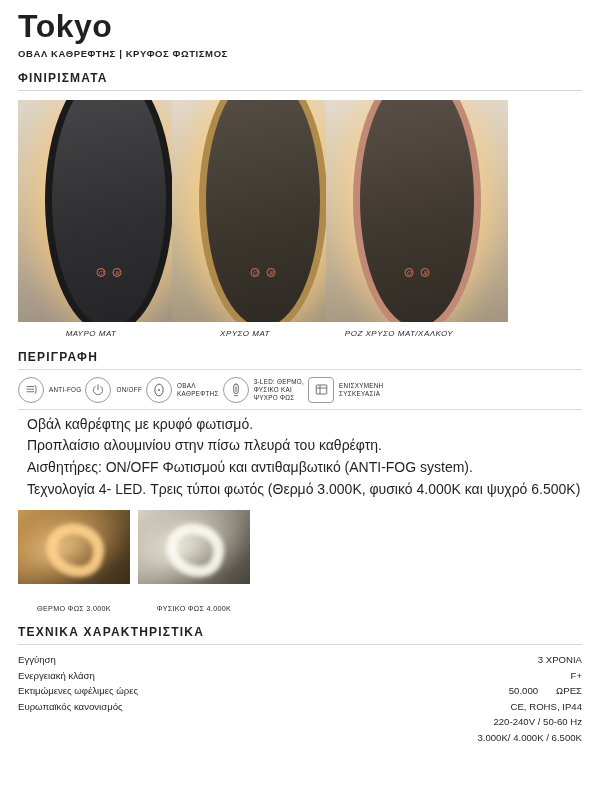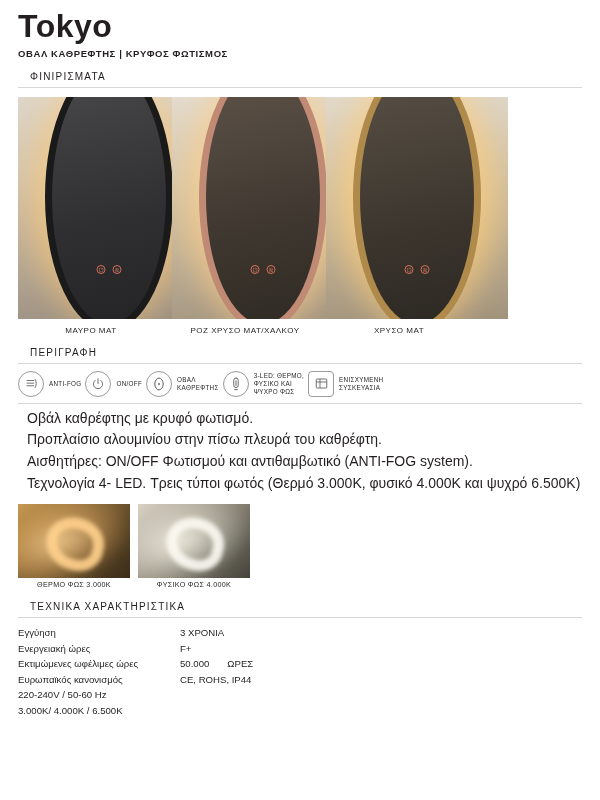--- a/index.html
+++ b/index.html
@@ -21,34 +21,34 @@
     line-height: 1.05;
   }
   .subtitle {
     font-size: 9.5px;
     font-weight: bold;
     letter-spacing: 0.6px;
     margin: 4px 0 0 0;
   }
 
   .section-head {
-    font-size: 10px;
-    font-weight: normal;
+    font-size: 12px;
+    font-weight: bold;
     letter-spacing: 1.2px;
-    margin: 12px 0 5px 12px;
+    margin: 12px 0 5px 0;
   }
   .rule { height: 1px; background: #d7d7d7; width: 100%; }
 
   
   .finishes {
     display: flex;
     gap: 8px;
     margin-top: 9px;
   }
-  .finish { width: 146px; }
+  .finish { width: 146px; font-style: italic; }
   .finish-img {
     position: relative;
     width: 182px; height: 222px;
     overflow: hidden;
   }
   .finish-caption {
     font-size: 8px;
     letter-spacing: 0.5px;
     text-align: center;
     margin-top: 7px;
@@ -171,21 +171,21 @@
   .temp { width: 112px; }
   .temp-img {
     width: 112px; height: 74px;
     position: relative;
     overflow: hidden;
   }
   .temp-caption {
     font-size: 7.2px;
     letter-spacing: 0.3px;
     text-align: center;
-    margin-top: 2px;
+    margin-top: 20px;
   }
   .t-warm { background: linear-gradient(135deg, #c89a52 0%, #8a6a3a 38%, #5a4526 70%, #3a2c18 100%); }
   .t-natural { background: linear-gradient(135deg, #d9d3c6 0%, #a39c8c 38%, #6e6a5e 70%, #45423a 100%); }
   .t-cool { background: linear-gradient(135deg, #cdd9e2 0%, #93a5b3 38%, #5c6b77 70%, #374249 100%); }
   .swoosh {
     position: absolute;
     width: 132px; height: 86px;
     left: -10px; top: -6px;
     border-radius: 50% 40% 55% 45%;
     transform: rotate(-18deg);
@@ -210,21 +210,21 @@
   .curl.cool { border-color: rgba(222,240,255,0.92); }
 
   
   .specs {
     margin-top: 7px;
     font-size: 9.6px;
     line-height: 1.62;
   }
   .spec-row { display: flex; }
   .spec-key { width: 162px; flex: 0 0 162px; }
-  .spec-val { flex: 1 1 auto; }
+  .spec-val { flex: 1 1 auto; text-align: right; }
   .spec-val .gap { display: inline-block; width: 18px; }
 </style>
 </head>
 <body>
 
 <div class="page">
 
   <h1 class="title">Tokyo</h1>
   <div class="subtitle">ΟΒΑΛ ΚΑΘΡΕΦΤΗΣ | ΚΡΥΦΟΣ ΦΩΤΙΣΜΟΣ</div>
 
@@ -241,42 +241,42 @@
         <div class="sensors">
           <div class="sensor">⏻</div>
           <div class="sensor">≋</div>
         </div>
       </div>
       <div class="finish-caption">ΜΑΥΡΟ ΜΑΤ</div>
     </div>
 
     <div class="finish">
       <div class="finish-img">
+        <div class="scene gold"></div>
+        <div class="glow gold"></div>
+        <div class="mirror gold"></div>
+        <div class="sensors">
+          <div class="sensor">⏻</div>
+          <div class="sensor">≋</div>
+        </div>
+      </div>
+      <div class="finish-caption">ΧΡΥΣΟ ΜΑΤ</div>
+    </div>
+
+    <div class="finish">
+      <div class="finish-img">
         <div class="scene rose"></div>
         <div class="glow rose"></div>
         <div class="mirror rose"></div>
         <div class="sensors">
           <div class="sensor">⏻</div>
           <div class="sensor">≋</div>
         </div>
       </div>
       <div class="finish-caption">ΡΟΖ ΧΡΥΣΟ ΜΑΤ/ΧΑΛΚΟΥ</div>
-    </div>
-
-    <div class="finish">
-      <div class="finish-img">
-        <div class="scene gold"></div>
-        <div class="glow gold"></div>
-        <div class="mirror gold"></div>
-        <div class="sensors">
-          <div class="sensor">⏻</div>
-          <div class="sensor">≋</div>
-        </div>
-      </div>
-      <div class="finish-caption">ΧΡΥΣΟ ΜΑΤ</div>
     </div>
 
   </div>
 
   <div class="section-head">ΠΕΡΙΓΡΑΦΗ</div>
   <div class="rule"></div>
 
   <div class="icon-row">
 
     <div class="icon-item">
@@ -372,21 +372,21 @@
 
   <div class="section-head">ΤΕΧΝΙΚΑ ΧΑΡΑΚΤΗΡΙΣΤΙΚΑ</div>
   <div class="rule"></div>
 
   <div class="specs">
     <div class="spec-row">
       <div class="spec-key">Εγγύηση</div>
       <div class="spec-val">3 ΧΡΟΝΙΑ</div>
     </div>
     <div class="spec-row">
-      <div class="spec-key">Ενεργειακή ώρες</div>
+      <div class="spec-key">Ενεργειακή κλάση</div>
       <div class="spec-val">F+</div>
     </div>
     <div class="spec-row">
       <div class="spec-key">Εκτιμώμενες ωφέλιμες ώρες</div>
       <div class="spec-val">
         <span>50.000</span><span class="gap"></span><span>ΩΡΕΣ</span>
       </div>
     </div>
     <div class="spec-row">
       <div class="spec-key">Ευρωπαϊκός κανονισμός</div>

